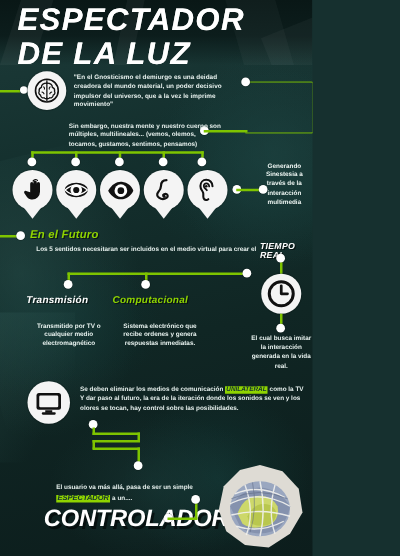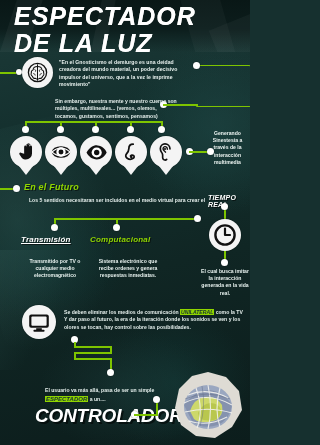--- a/index.html
+++ b/index.html
@@ -83,21 +83,20 @@
   
   .h-green{
     position:absolute;color:#8fd400;font-weight:bold;font-style:italic;
     font-size:9px;letter-spacing:.2px;
     text-shadow:1px 1px 0 rgba(0,0,0,.55);
   }
   .h-white{
     position:absolute;color:#ffffff;font-weight:bold;font-style:italic;
     font-size:8px;letter-spacing:.2px;
     text-shadow:1px 1px 0 rgba(0,0,0,.55);
-    text-decoration:underline;
   }
   .h-white-sm{
     position:absolute;color:#ffffff;font-weight:bold;font-style:italic;
     font-size:7px;letter-spacing:.2px;text-shadow:1px 1px 0 rgba(0,0,0,.6);
   }
   .col-txt{
     position:absolute;color:#e7f1ee;font-size:5.1px;line-height:7.2px;
     font-weight:bold;text-align:center;
   }
   .hl{background:#8fd400;color:#16302f;padding:0 1px;font-style:italic;}

